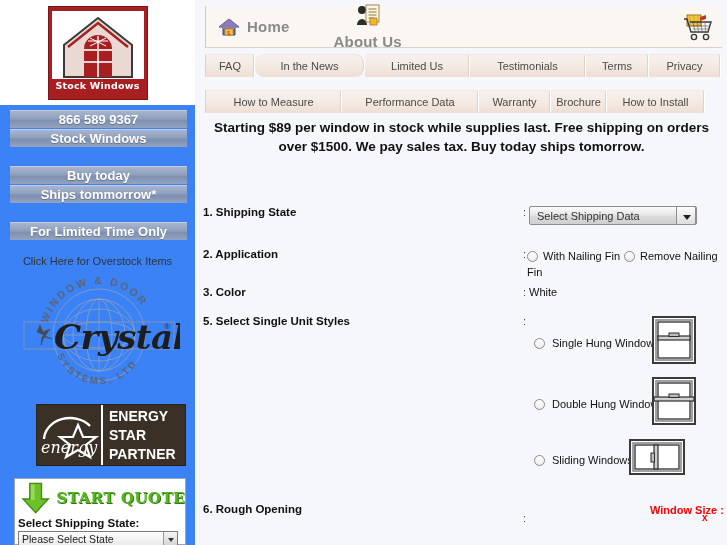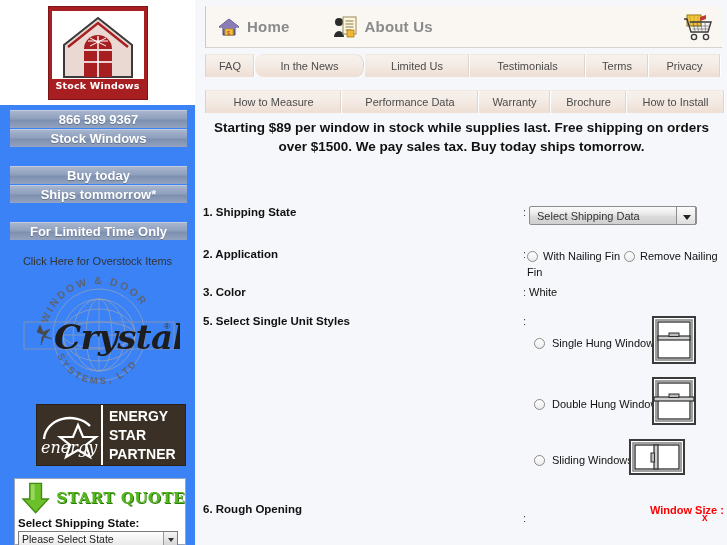--- a/index.html
+++ b/index.html
@@ -373,21 +373,21 @@
     <div id="topnav">
       <div class="topnav-item">
         <svg width="22" height="20" viewBox="0 0 22 20">
           <polygon points="11,2 21,10 17,10 17,18 5,18 5,10 1,10" fill="#7a6aa8" stroke="#4d4070" stroke-width="1"></polygon>
           <polygon points="11,2 21,10 17,10 17,12 5,12 5,10 1,10" fill="#8b7cb8"></polygon>
           <rect x="7" y="12" width="8" height="6" fill="#f2c23c" stroke="#b98f18" stroke-width=".8"></rect>
           <text x="9" y="17.5" font-family="Liberation Sans, sans-serif" font-size="6" fill="#b03a2e">$</text>
         </svg>
         <span class="topnav-label">Home</span>
       </div>
-      <div class="topnav-item" style="margin-left:44px;">
+      <div class="topnav-item" style="margin-left:44px;flex-direction:column;">
         <svg width="24" height="22" viewBox="0 0 24 22">
           <circle cx="6" cy="6" r="4" fill="#2b2b2b"></circle>
           <path d="M1,21 a5,6 0 0 1 10,0 z" fill="#2b2b2b"></path>
           <rect x="10" y="1" width="13" height="17" fill="#fdf6e0" stroke="#9a8a56" stroke-width="1"></rect>
           <g stroke="#8a7a46" stroke-width="1">
             <line x1="12.5" y1="5" x2="20.5" y2="5"></line>
             <line x1="12.5" y1="8" x2="20.5" y2="8"></line>
             <line x1="12.5" y1="11" x2="20.5" y2="11"></line>
             <line x1="12.5" y1="14" x2="18" y2="14"></line>
           </g>
@@ -442,21 +442,21 @@
     <div class="navrow" id="navrow2">
         <div class="navtab" style="width: 137px;">
           <span>How to Measure</span>
         </div>
         <div class="navtab" style="width: 137px;">
           <span>Performance Data</span>
         </div>
         <div class="navtab" style="width: 72px;">
           <span>Warranty</span>
         </div>
-        <div class="navtab" style="width: 76px; text-align: center;">
+        <div class="navtab" style="width: 56px; text-align: center;">
           <span>Brochure</span>
         </div>
         <div class="navtab" style="width: 98px;">
           <span>How to Install</span>
         </div>
       </div>
 
     <div id="banner">Starting $89 per window in stock while supplies last. Free shipping on orders over $1500. We pay sales tax. Buy today ships tomorrow.</div>
 
     <div class="frow" style="top:206px;">

